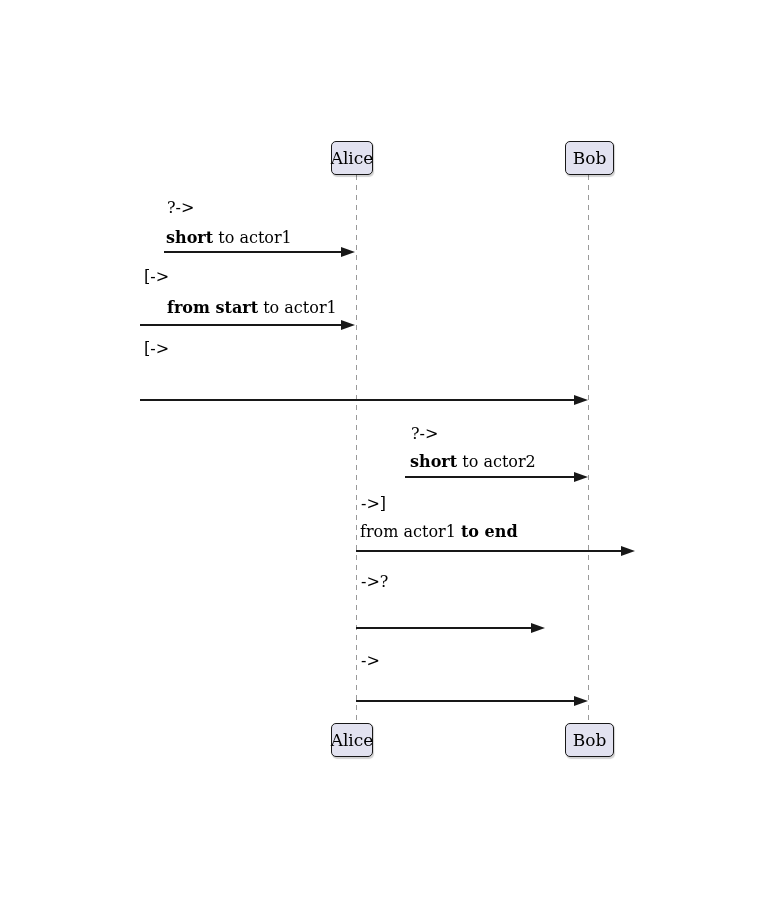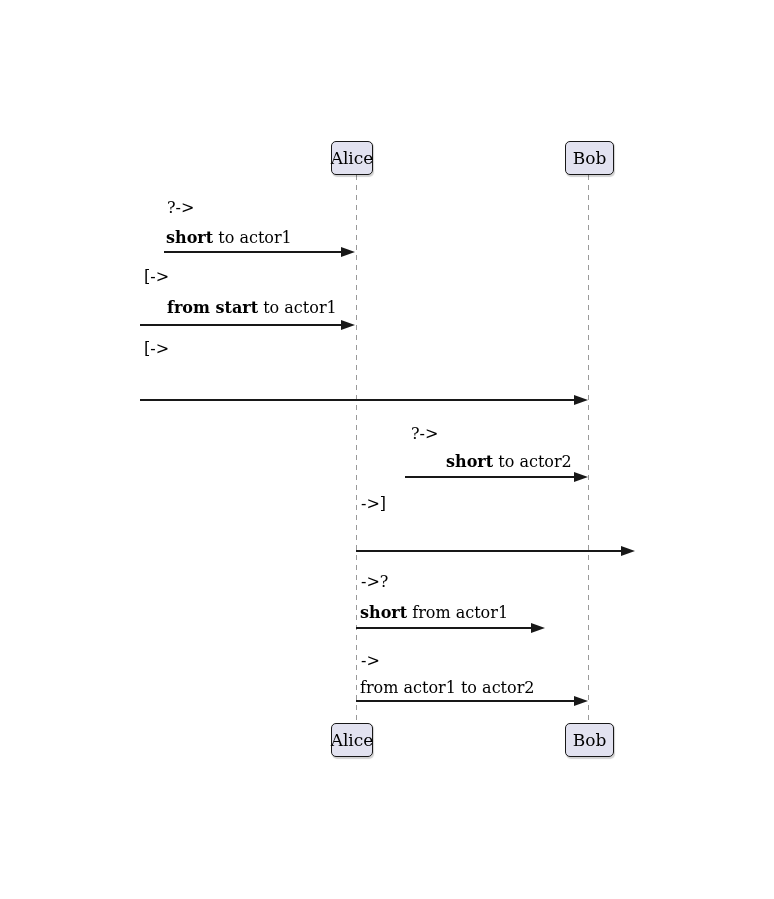--- a/index.html
+++ b/index.html
@@ -85,21 +85,21 @@
   .m2 .head   { left: 341px; top: 320px; }
 
   
   .m3 .prefix { left: 144px; top: 340px; }
   .m3 .label  { left: 143px; top: 370px; }
   .m3 .line   { left: 140px; top: 399.3px; width: 435px; }
   .m3 .head   { left: 574px; top: 395px; }
 
   
   .m4 .prefix { left: 411px; top: 425px; }
-  .m4 .label  { left: 410px; top: 452px; margin-left: 36px; }
+  .m4 .label  { left: 410px; top: 452px; }
   .m4 .line   { left: 405px; top: 476.3px; width: 170px; }
   .m4 .head   { left: 574px; top: 472px; }
 
   
   .m5 .prefix { left: 361px; top: 495px; }
   .m5 .label  { left: 360px; top: 522px; }
   .m5 .line   { left: 356px; top: 550.3px; width: 265px; }
   .m5 .head   { left: 621px; top: 546px; }
 
   
@@ -150,31 +150,30 @@
 
   <div class="msg m4">
     <div class="prefix">?-&gt;</div>
     <div class="label"><span></span><b>short</b><span> to actor2</span></div>
     <div class="line"></div>
     <div class="head"></div>
   </div>
 
   <div class="msg m5">
     <div class="prefix">-&gt;]</div>
+    <div class="label"><span>from actor1 </span><b>to end</b><span></span></div>
     <div class="line"></div>
     <div class="head"></div>
   </div>
 
   <div class="msg m6">
     <div class="prefix">-&gt;?</div>
-    <div class="label"><span></span><b>short</b><span> from actor1</span></div>
     <div class="line"></div>
     <div class="head"></div>
   </div>
 
   <div class="msg m7">
     <div class="prefix">-&gt;</div>
-    <div class="label"><span>from actor1 to actor2</span><b></b><span></span></div>
     <div class="line"></div>
     <div class="head"></div>
   </div>
 
 </div>
 
 </body></html>

